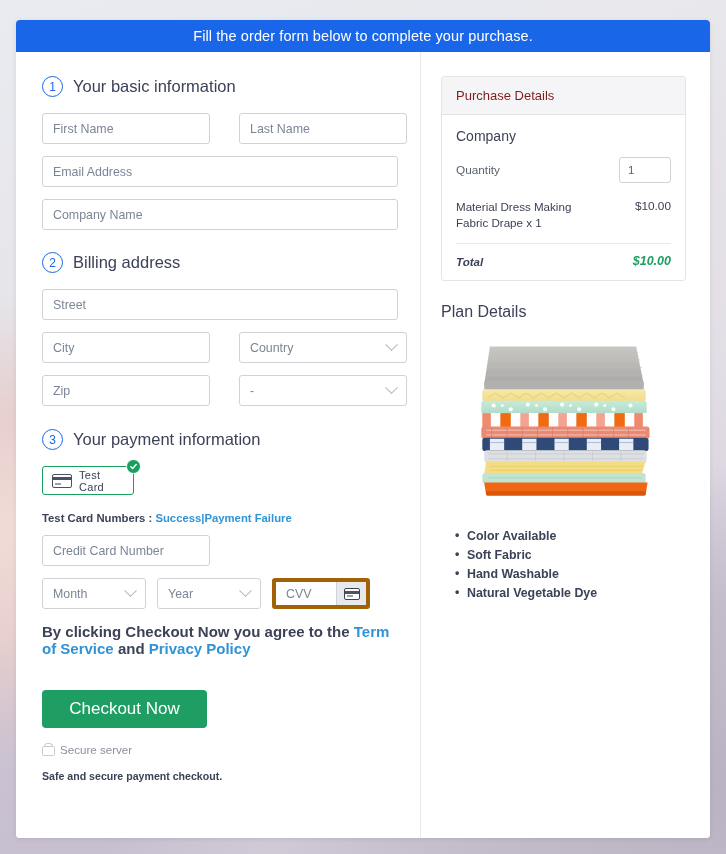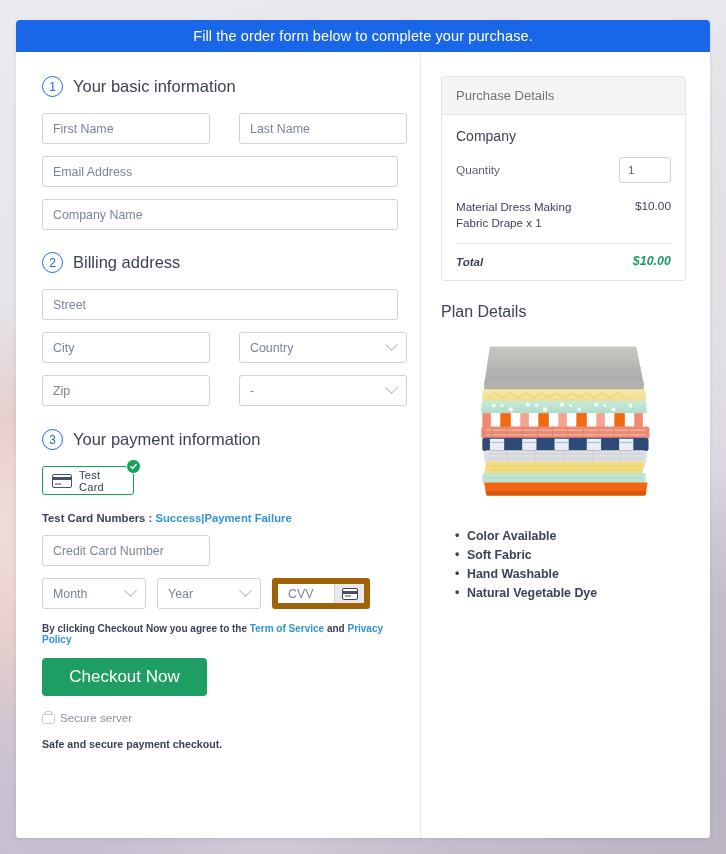--- a/index.html
+++ b/index.html
@@ -178,21 +178,21 @@
     margin-bottom: 11px;
   }
   .testcard-line a { color: #2f93d6; text-decoration: none; font-weight: bold; }
   .sep { color: #2f93d6; }
 
   .cc-row { display: flex; gap: 11px; margin-bottom: 14px; align-items: center; }
   .month-sel, .year-sel { width: 104px; flex: 0 0 104px; }
   .cvv-wrap {
     width: 98px; flex: 0 0 98px;
     height: 31px;
-    border: 6px solid #a16207;
+    border: 4px solid #a16207;
     border-radius: 3px;
     display: flex;
     align-items: center;
     overflow: hidden;
     background: #fff;
   }
   .cvv-input {
     flex: 1 1 auto;
     font-size: 12.4px;
     color: #7c8596;
@@ -202,21 +202,21 @@
     width: 30px; height: 100%;
     background: #e8e9ec;
     border-left: 1px solid #cfd3d8;
     display: flex;
     align-items: center;
     justify-content: center;
     flex: 0 0 auto;
   }
   .cvv-icon-btn .cc-glyph { width: 16px; height: 12px; border-color: #3c4257; }
 
-  .agree-line { font-size: 10px; color: #3c4257; font-weight: bold; margin-bottom: 13px; }
+  .agree-line { font-size: 15px; color: #3c4257; font-weight: bold; margin-bottom: 33px; }
   .agree-line a { color: #2f93d6; text-decoration: none; }
 
   .checkout-btn {
     width: 165px;
     height: 38px;
     background: #1e9e63;
     color: #fff;
     border: none;
     border-radius: 4px;
     font-size: 17px;
@@ -251,21 +251,21 @@
     border: 1px solid #e3e4e8;
     border-radius: 3px;
     background: #fff;
     margin-bottom: 22px;
   }
   .purchase-head {
     background: #f5f5f7;
     border-bottom: 1px solid #e3e4e8;
     padding: 11px 14px;
     font-size: 13px;
-    color: #737373;
+    color: #7f1d1d;
   }
   .purchase-body { padding: 13px 14px 12px 14px; }
   .fabrics-title { font-size: 14px; color: #3c4257; margin-bottom: 13px; }
 
   .qty-row {
     display: flex;
     align-items: center;
     justify-content: space-between;
     margin-bottom: 16px;
   }

